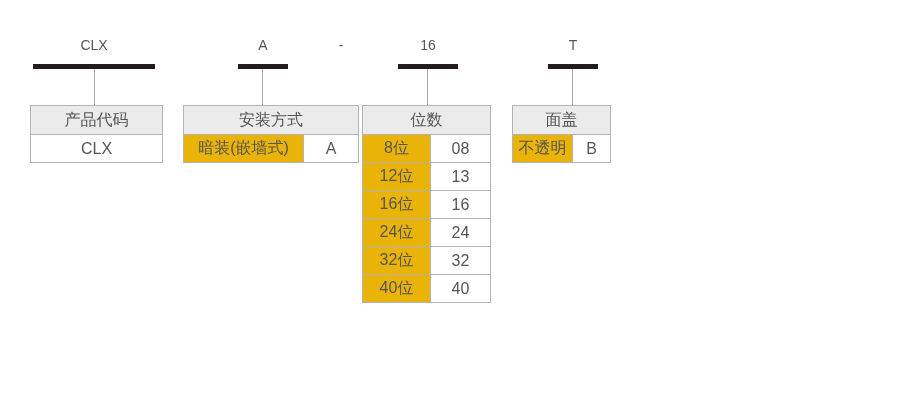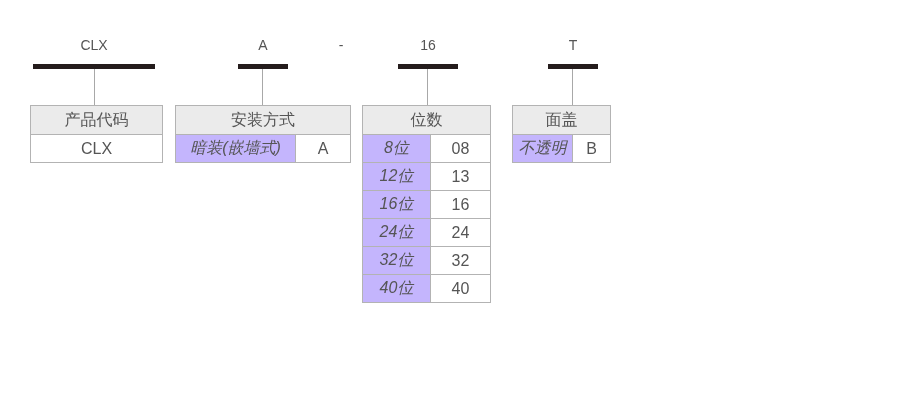--- a/index.html
+++ b/index.html
@@ -65,22 +65,21 @@
     vertical-align: middle;
     padding: 0;
     height: 27px;
     white-space: nowrap;
   }
   .spec-table td.head {
     background: #ebebeb;
     height: 28px;
   }
   .spec-table td.name {
-    background: #c4b5fd;
-    font-style: italic;
+    background: #eab308;
   }
   .spec-table td.val {
     background: #ffffff;
   }
   .spec-table td.single {
     background: #ffffff;
   }
 </style>
 </head>
 <body>
@@ -107,21 +106,21 @@
     <tbody>
       <tr>
         <td class="head">产品代码</td>
       </tr>
       <tr>
         <td class="single">CLX</td>
       </tr>
     </tbody>
   </table>
 
-  <table class="spec-table" style="left:175px; top:105px; width:175px;">
+  <table class="spec-table" style="left:183px; top:105px; width:175px;">
     <colgroup>
         <col style="width:120px;">
         <col style="width:55px;">
       </colgroup>
     <tbody>
       <tr>
         <td class="head" colspan="2">安装方式</td>
       </tr>
       <tr>
         <td class="name">暗装(嵌墙式)</td>

